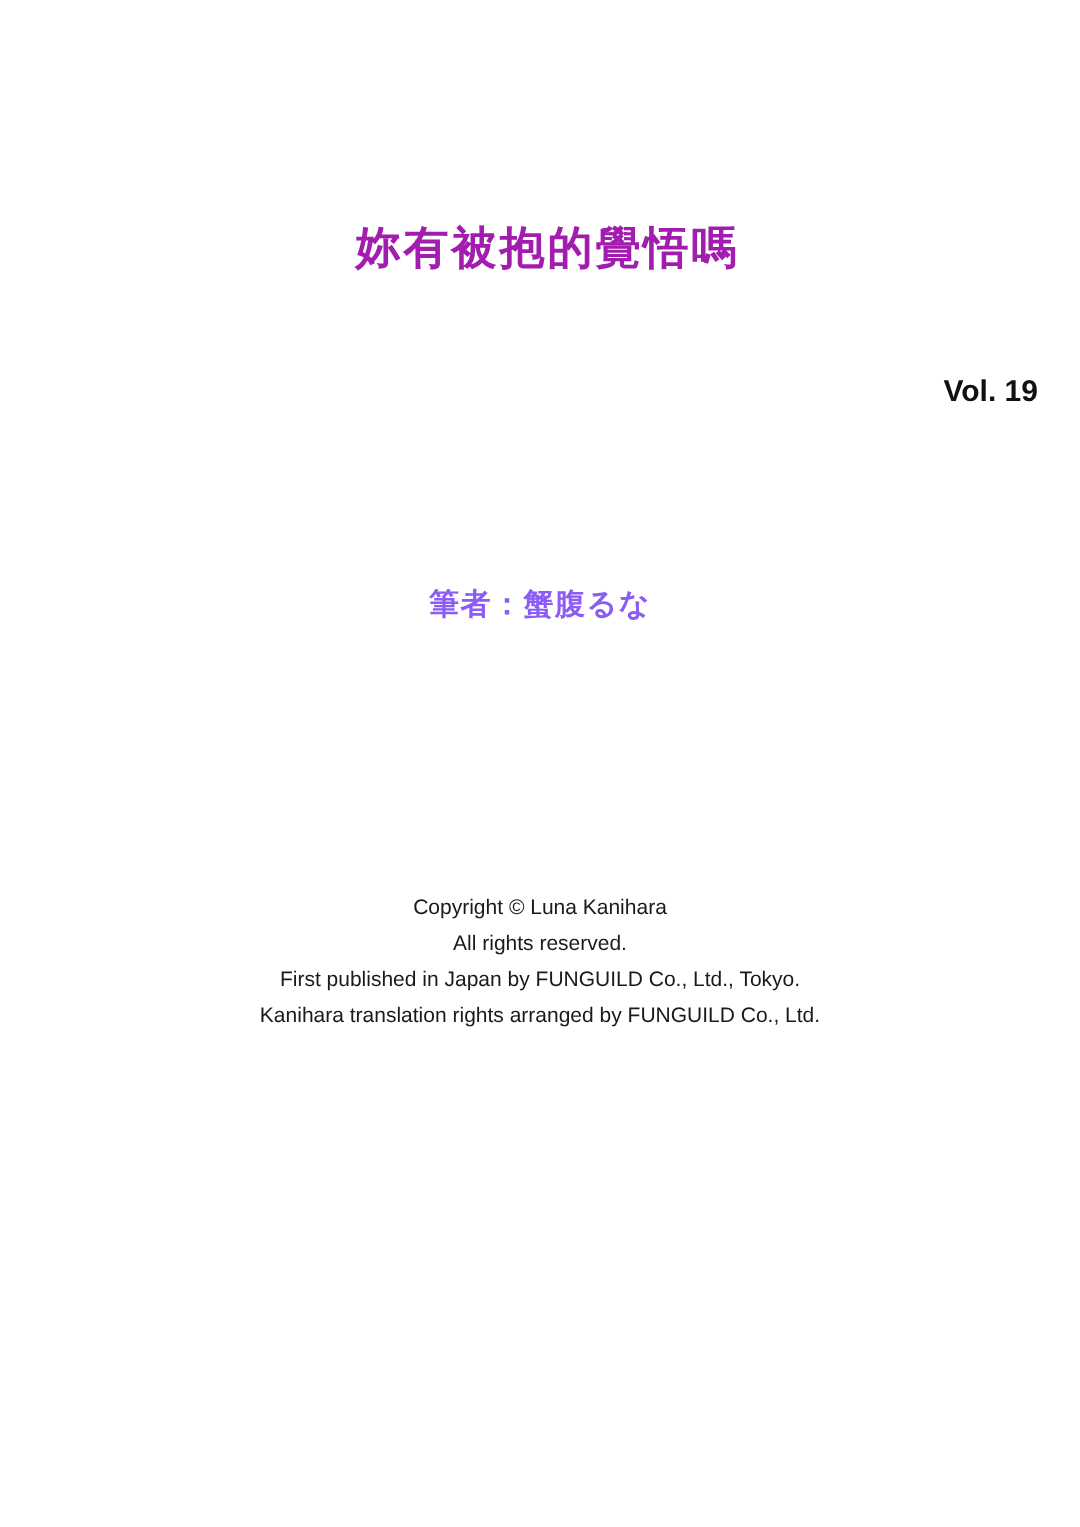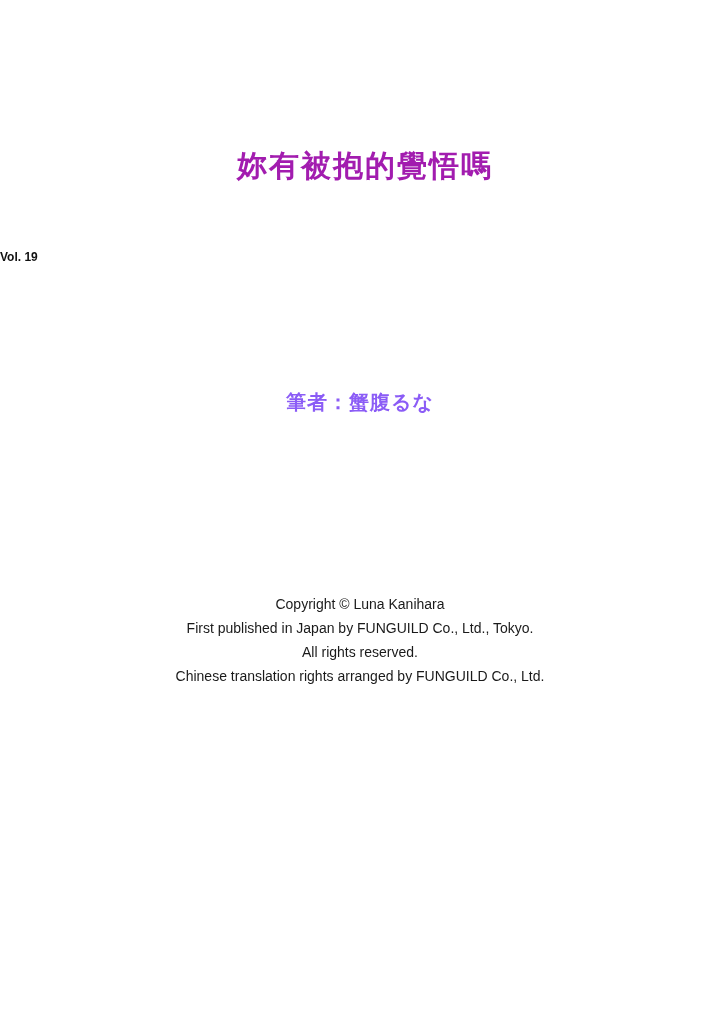--- a/index.html
+++ b/index.html
@@ -30,22 +30,22 @@
     font-weight: bold;
     letter-spacing: 2px;
     color: #a21caf;
     line-height: 1.2;
   }
   .volume {
     position: absolute;
     top: 250px;
     left: 0;
     width: 692px;
-    text-align: left;
-    font-size: 12px;
+    text-align: right;
+    font-size: 20px;
     font-weight: bold;
     color: #111111;
   }
   .author {
     position: absolute;
     top: 389px;
     left: 0;
     width: 720px;
     text-align: center;
     font-size: 20px;
@@ -73,18 +73,18 @@
 <div class="page">
 
   <div class="title">妳有被抱的覺悟嗎</div>
 
   <div class="volume">Vol. 19</div>
 
   <div class="author">筆者：蟹腹るな</div>
 
   <div class="copyright">
     <div>Copyright © Luna Kanihara</div>
+    <div>All rights reserved.</div>
     <div>First published in Japan by FUNGUILD Co., Ltd., Tokyo.</div>
-    <div>All rights reserved.</div>
-    <div>Chinese translation rights arranged by FUNGUILD Co., Ltd.</div>
+    <div>Kanihara translation rights arranged by FUNGUILD Co., Ltd.</div>
   </div>
 
 </div>
 
 </body></html>

